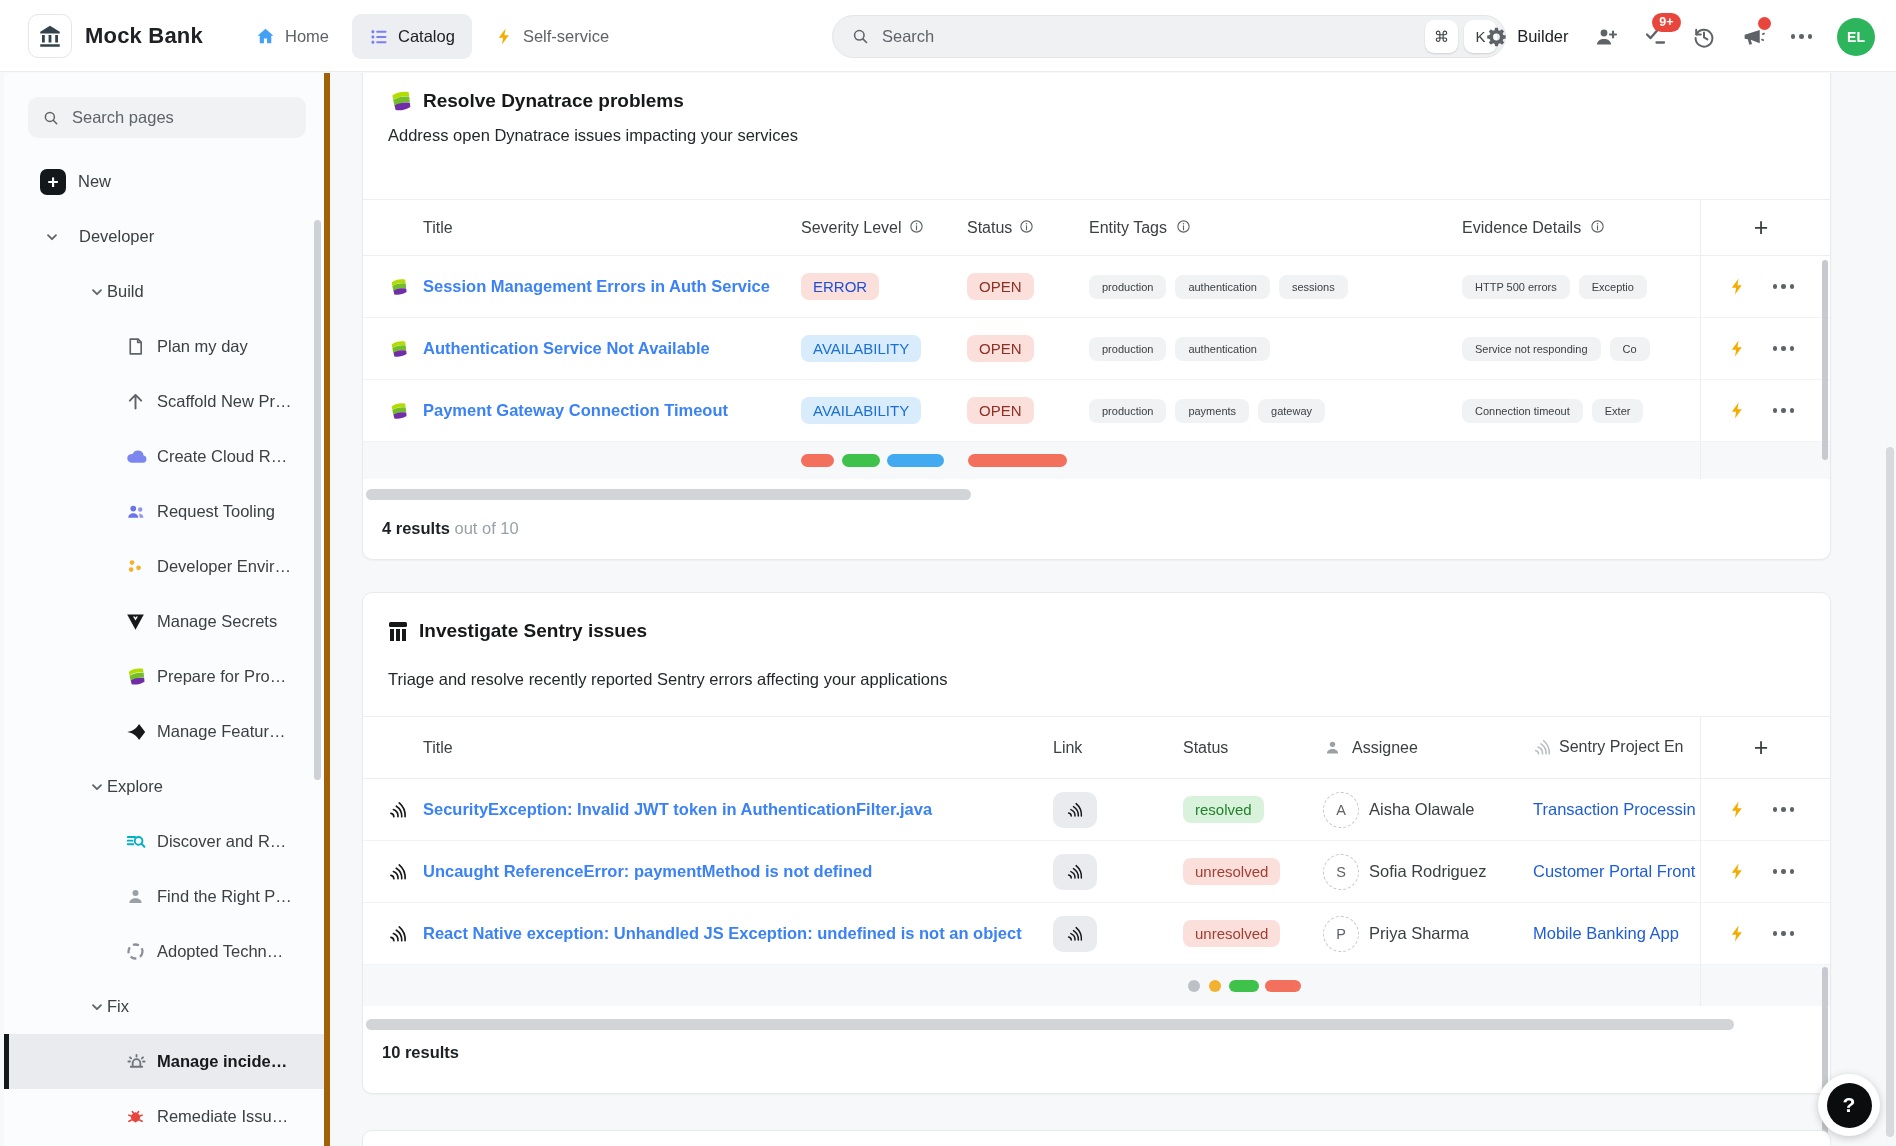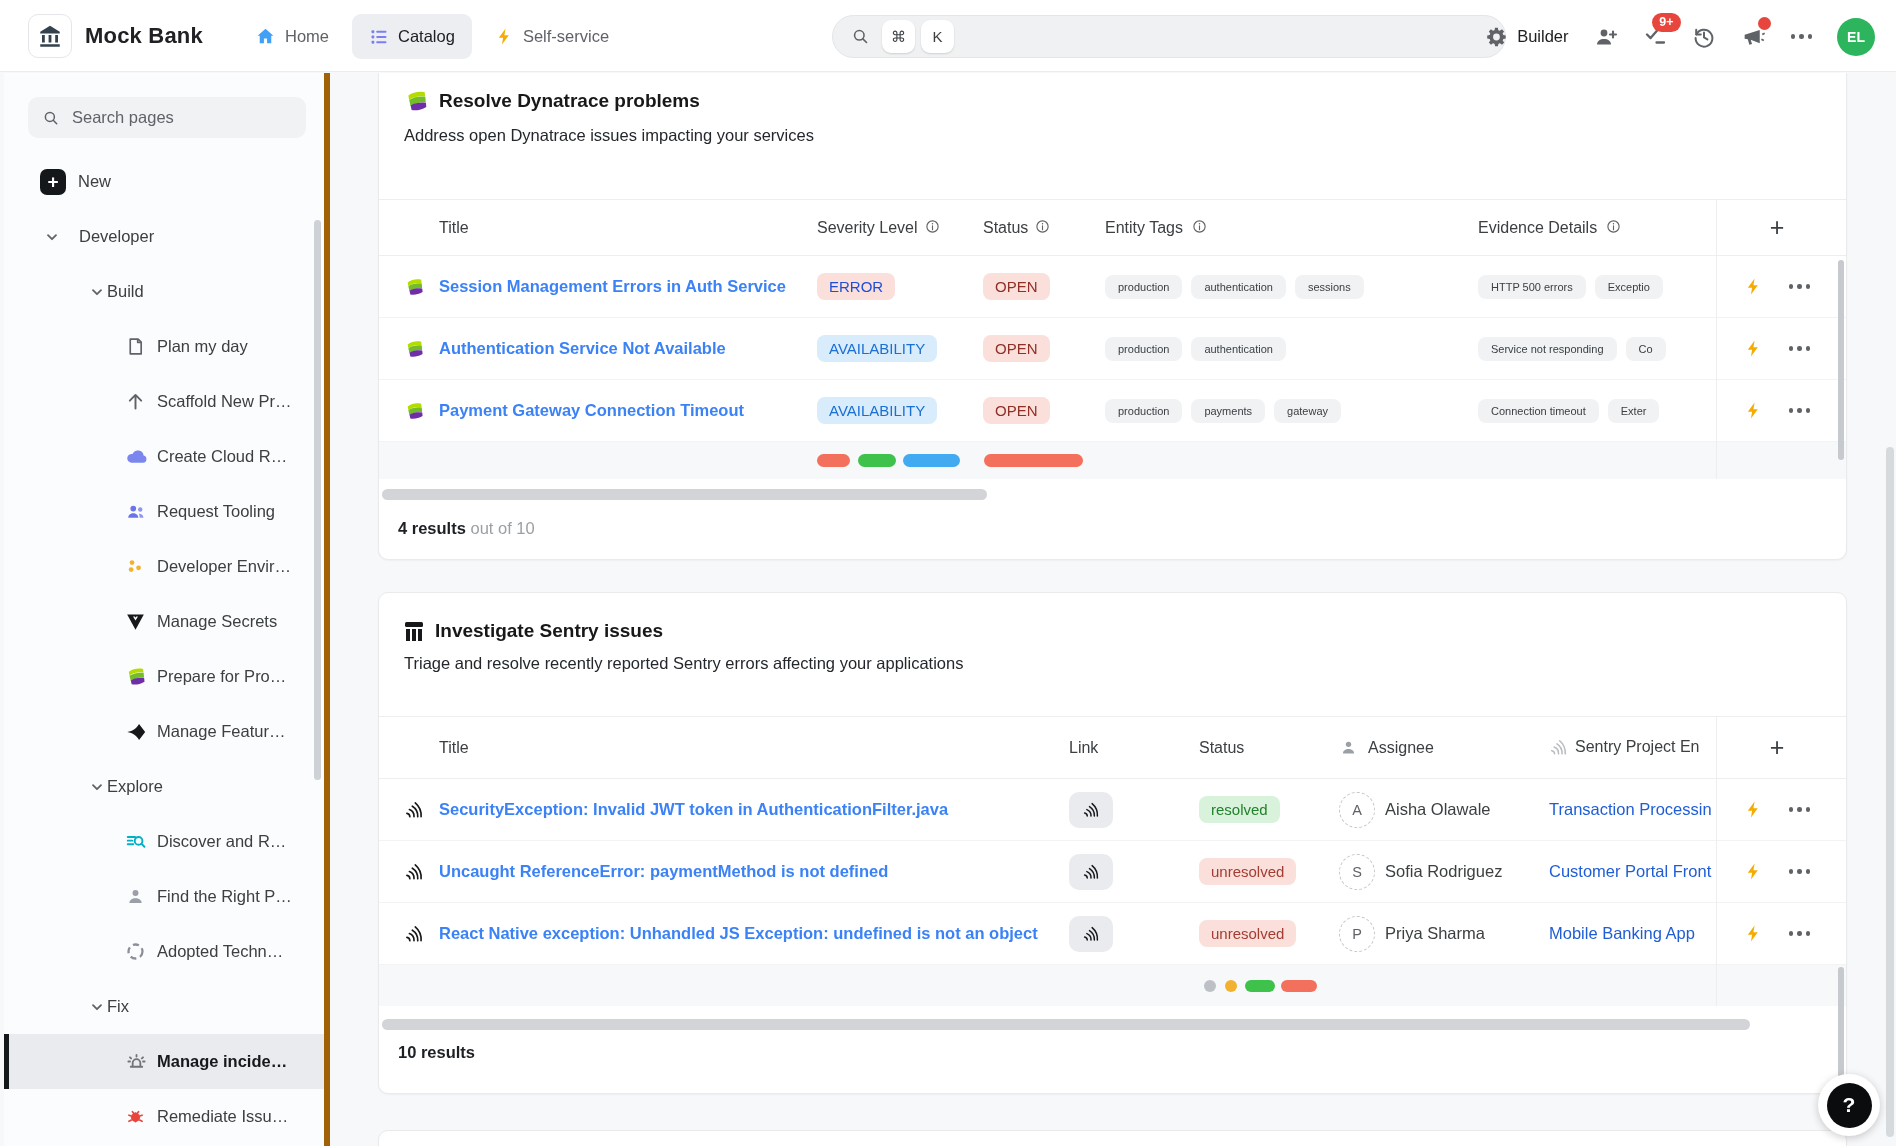--- a/index.html
+++ b/index.html
@@ -42,30 +42,30 @@
   .i-g2{left:85px}.t-g2{margin-left:103px}
   .i-lf{left:121px}.t-lf{margin-left:153px}
   .srow.selected{background:#e9ebee;color:#17181a;font-weight:600}
   .srow.selected::before{content:"";position:absolute;left:0;top:0;bottom:0;width:5px;background:#15181b}
   .newsq{width:26px;height:26px;border-radius:7px;background:#15181b;color:#fff;display:flex;align-items:center;justify-content:center;font-size:19px;font-weight:600;line-height:1}
   .side-scroll{position:absolute;right:3px;top:147px;width:7px;height:560px;background:#c9ccd1;border-radius:4px;opacity:.9}
 
   
   .content{position:absolute;top:73px;left:326px;right:0;bottom:0;background:#f7f8fa;overflow:hidden}
   .page-scroll{position:absolute;right:2px;top:374px;width:8px;height:690px;background:#d7dadd;border-radius:4px}
-  .card{position:absolute;left:52px;width:1469px;background:#fff;border:1px solid #e9eaec;border-radius:10px;box-shadow:0 1px 2px rgba(16,24,40,.04)}
+  .card{position:absolute;left:36px;width:1469px;background:#fff;border:1px solid #e9eaec;border-radius:10px;box-shadow:0 1px 2px rgba(16,24,40,.04)}
   .card1{top:-1px;height:488px;border-top:none;border-radius:0 0 10px 10px}
   .card2{top:519px;height:502px}
   .card3{top:1057px;height:60px}
 
   .card-head{padding:17px 25px 0}
   .card2 .card-head{padding-top:27px}
   .c-title{display:flex;align-items:center;gap:11px;font-size:19px;font-weight:700;color:#17181a}
   .c-sub{margin-top:13px;font-size:16.5px;color:#24282c}
-  .card2 .c-sub{margin-top:12px}
+  .card2 .c-sub{margin-top:28px}
 
   .tbl{position:absolute;left:0;right:0;border-top:1px solid #eceef0}
   .tbl1{top:127px;height:280px}
   .tbl2{top:123px;height:290px}
   .thead{display:flex;align-items:center;height:56px;border-bottom:1px solid #eceef0;color:#3c4043;font-size:16px;padding-left:25px}
   .tbl2 .thead{height:62px}
   .hcell{display:flex;align-items:flex-start;gap:7px}
   .trow{display:flex;align-items:center;height:62px;border-bottom:1px solid #f1f3f5;padding-left:25px;font-size:16.5px}
   .rlink{color:#3b82f6;font-weight:700;text-decoration:none;white-space:nowrap;cursor:pointer}
 
@@ -162,20 +162,21 @@
     </div>
   </nav>
 
   <div class="searchbar">
     <span>
         <svg width="19" height="19" viewBox="0 0 24 24" fill="none" stroke="#5f6368" stroke-width="2">
           <circle cx="10.5" cy="10.5" r="6"></circle>
           <path d="m15 15 4.6 4.6" stroke-linecap="round"></path>
         </svg>
       </span>
+    <input placeholder="Search" style="">
     <div class="keycaps">
       <span class="key">⌘</span>
       <span class="key">K</span>
     </div>
   </div>
 
   <div class="topright">
     <div class="builder">
       <span>
           <svg width="22" height="22" viewBox="0 0 24 24">

